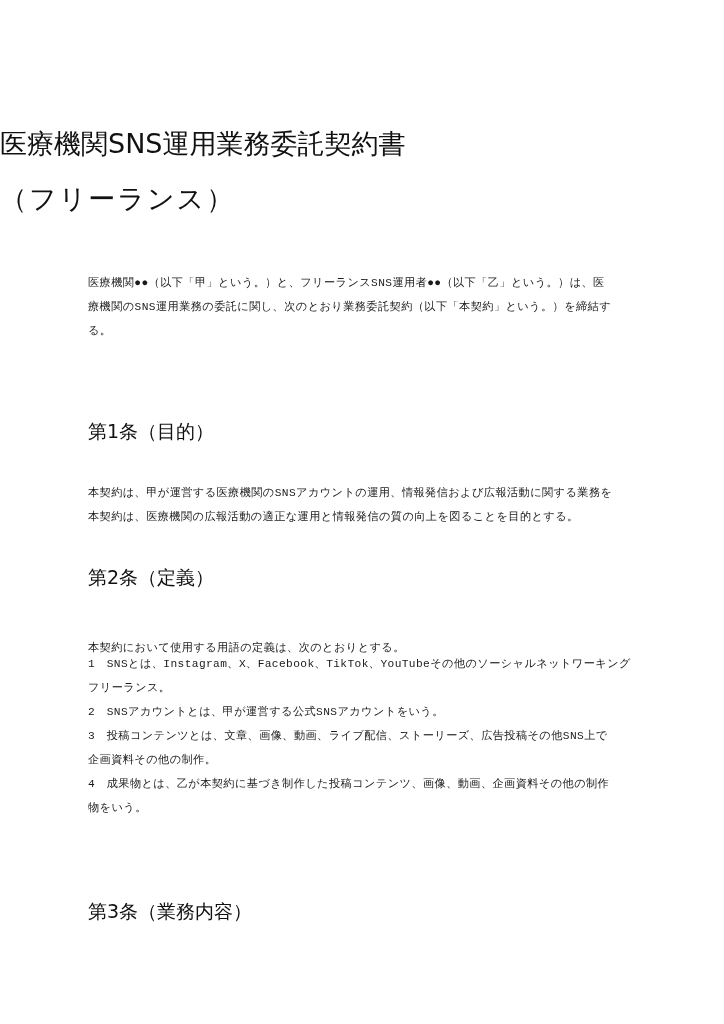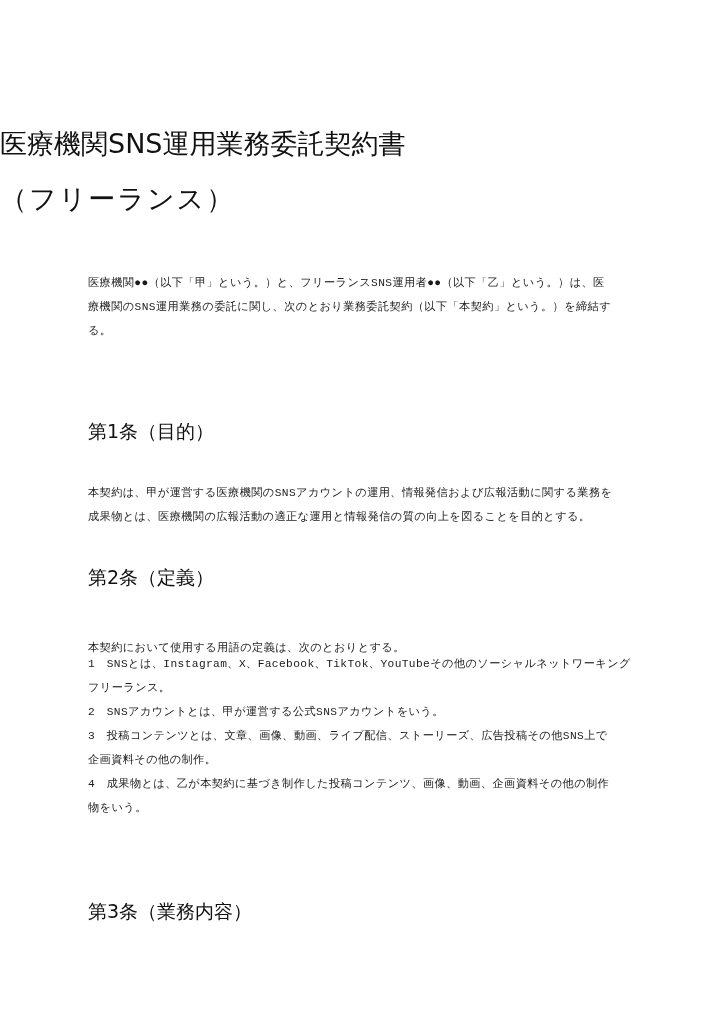--- a/index.html
+++ b/index.html
@@ -64,21 +64,21 @@
 
   <div class="para" style="top:271px;">
     <span class="line">医療機関●●（以下「甲」という。）と、フリーランスSNS運用者●●（以下「乙」という。）は、医</span>
     <span class="line">療機関のSNS運用業務の委託に関し、次のとおり業務委託契約（以下「本契約」という。）を締結す</span>
     <span class="line">る。</span>
   </div>
 
   <div class="heading" style="top:406px;margin-top:12px;">第1条（目的）</div>
   <div class="para" style="top:481px;">
     <span class="line">本契約は、甲が運営する医療機関のSNSアカウントの運用、情報発信および広報活動に関する業務を</span>
-    <span class="line">成果物とは、医療機関の広報活動の適正な運用と情報発信の質の向上を図ることを目的とする。</span>
+    <span class="line">本契約は、医療機関の広報活動の適正な運用と情報発信の質の向上を図ることを目的とする。</span>
   </div>
 
   <div class="heading" style="top:564px;">第2条（定義）</div>
   <div class="para" style="top:636px;">
     <span class="line">本契約において使用する用語の定義は、次のとおりとする。</span>
   </div>
   <div class="para" style="top:652px;">
     <span class="line">1　SNSとは、Instagram、X、Facebook、TikTok、YouTubeその他のソーシャルネットワーキング</span>
     <span class="line">フリーランス。</span>
     <span class="line">2　SNSアカウントとは、甲が運営する公式SNSアカウントをいう。</span>

